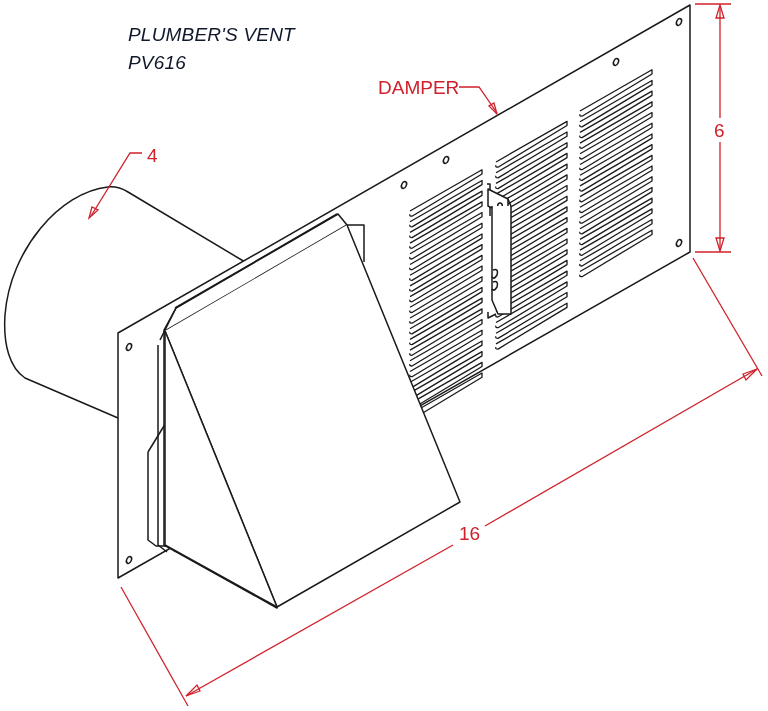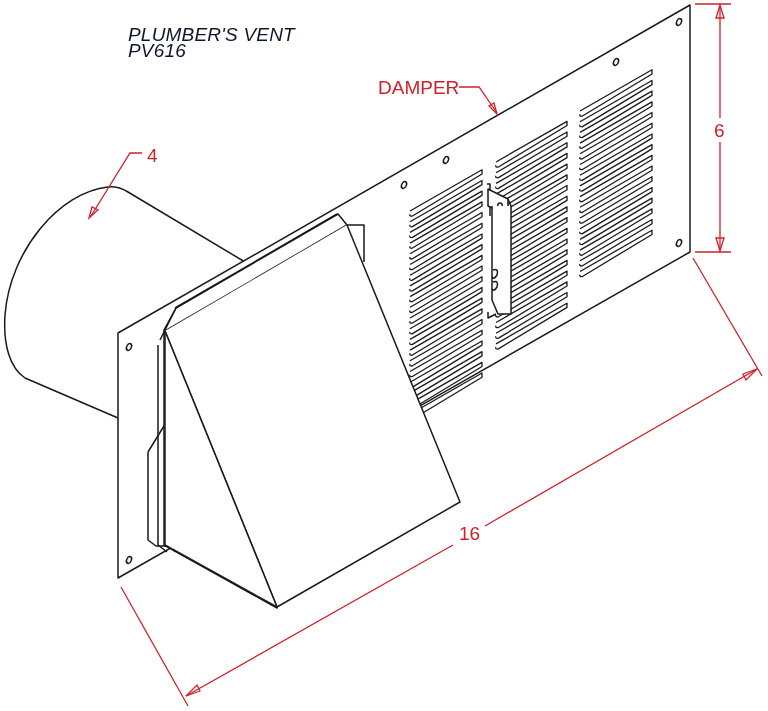--- a/index.html
+++ b/index.html
@@ -1,20 +1,20 @@
 <!DOCTYPE html>
 <html><head>
 <meta charset="utf-8">
 <style>
   html, body { margin:0; padding:0; background:#ffffff; }
   body { width:768px; height:711px; position:relative; overflow:hidden; font-family:"Liberation Sans", sans-serif; }
   #drawing { position:absolute; left:0; top:0; width:768px; height:711px; }
   .title { position:absolute; left:128px; color:#0f172a; font-size:19px; letter-spacing:0.2px; font-family:"Liberation Sans", sans-serif;font-style:italic; }
   #title-line1 { top:24px; }
-  #title-line2 { top:40px; }
+  #title-line2 { top:52px; }
   svg text { font-family:"Liberation Sans", sans-serif; }
 </style>
 </head>
 <body>
 
 <div id="title-line1" class="title">PLUMBER'S VENT</div>
 <div id="title-line2" class="title">PV616</div>
 
 <svg id="drawing" viewBox="0 0 768 711" xmlns="http://www.w3.org/2000/svg">
   <g fill="none" stroke="#1a1a1a" stroke-width="1.5" stroke-linejoin="round">

